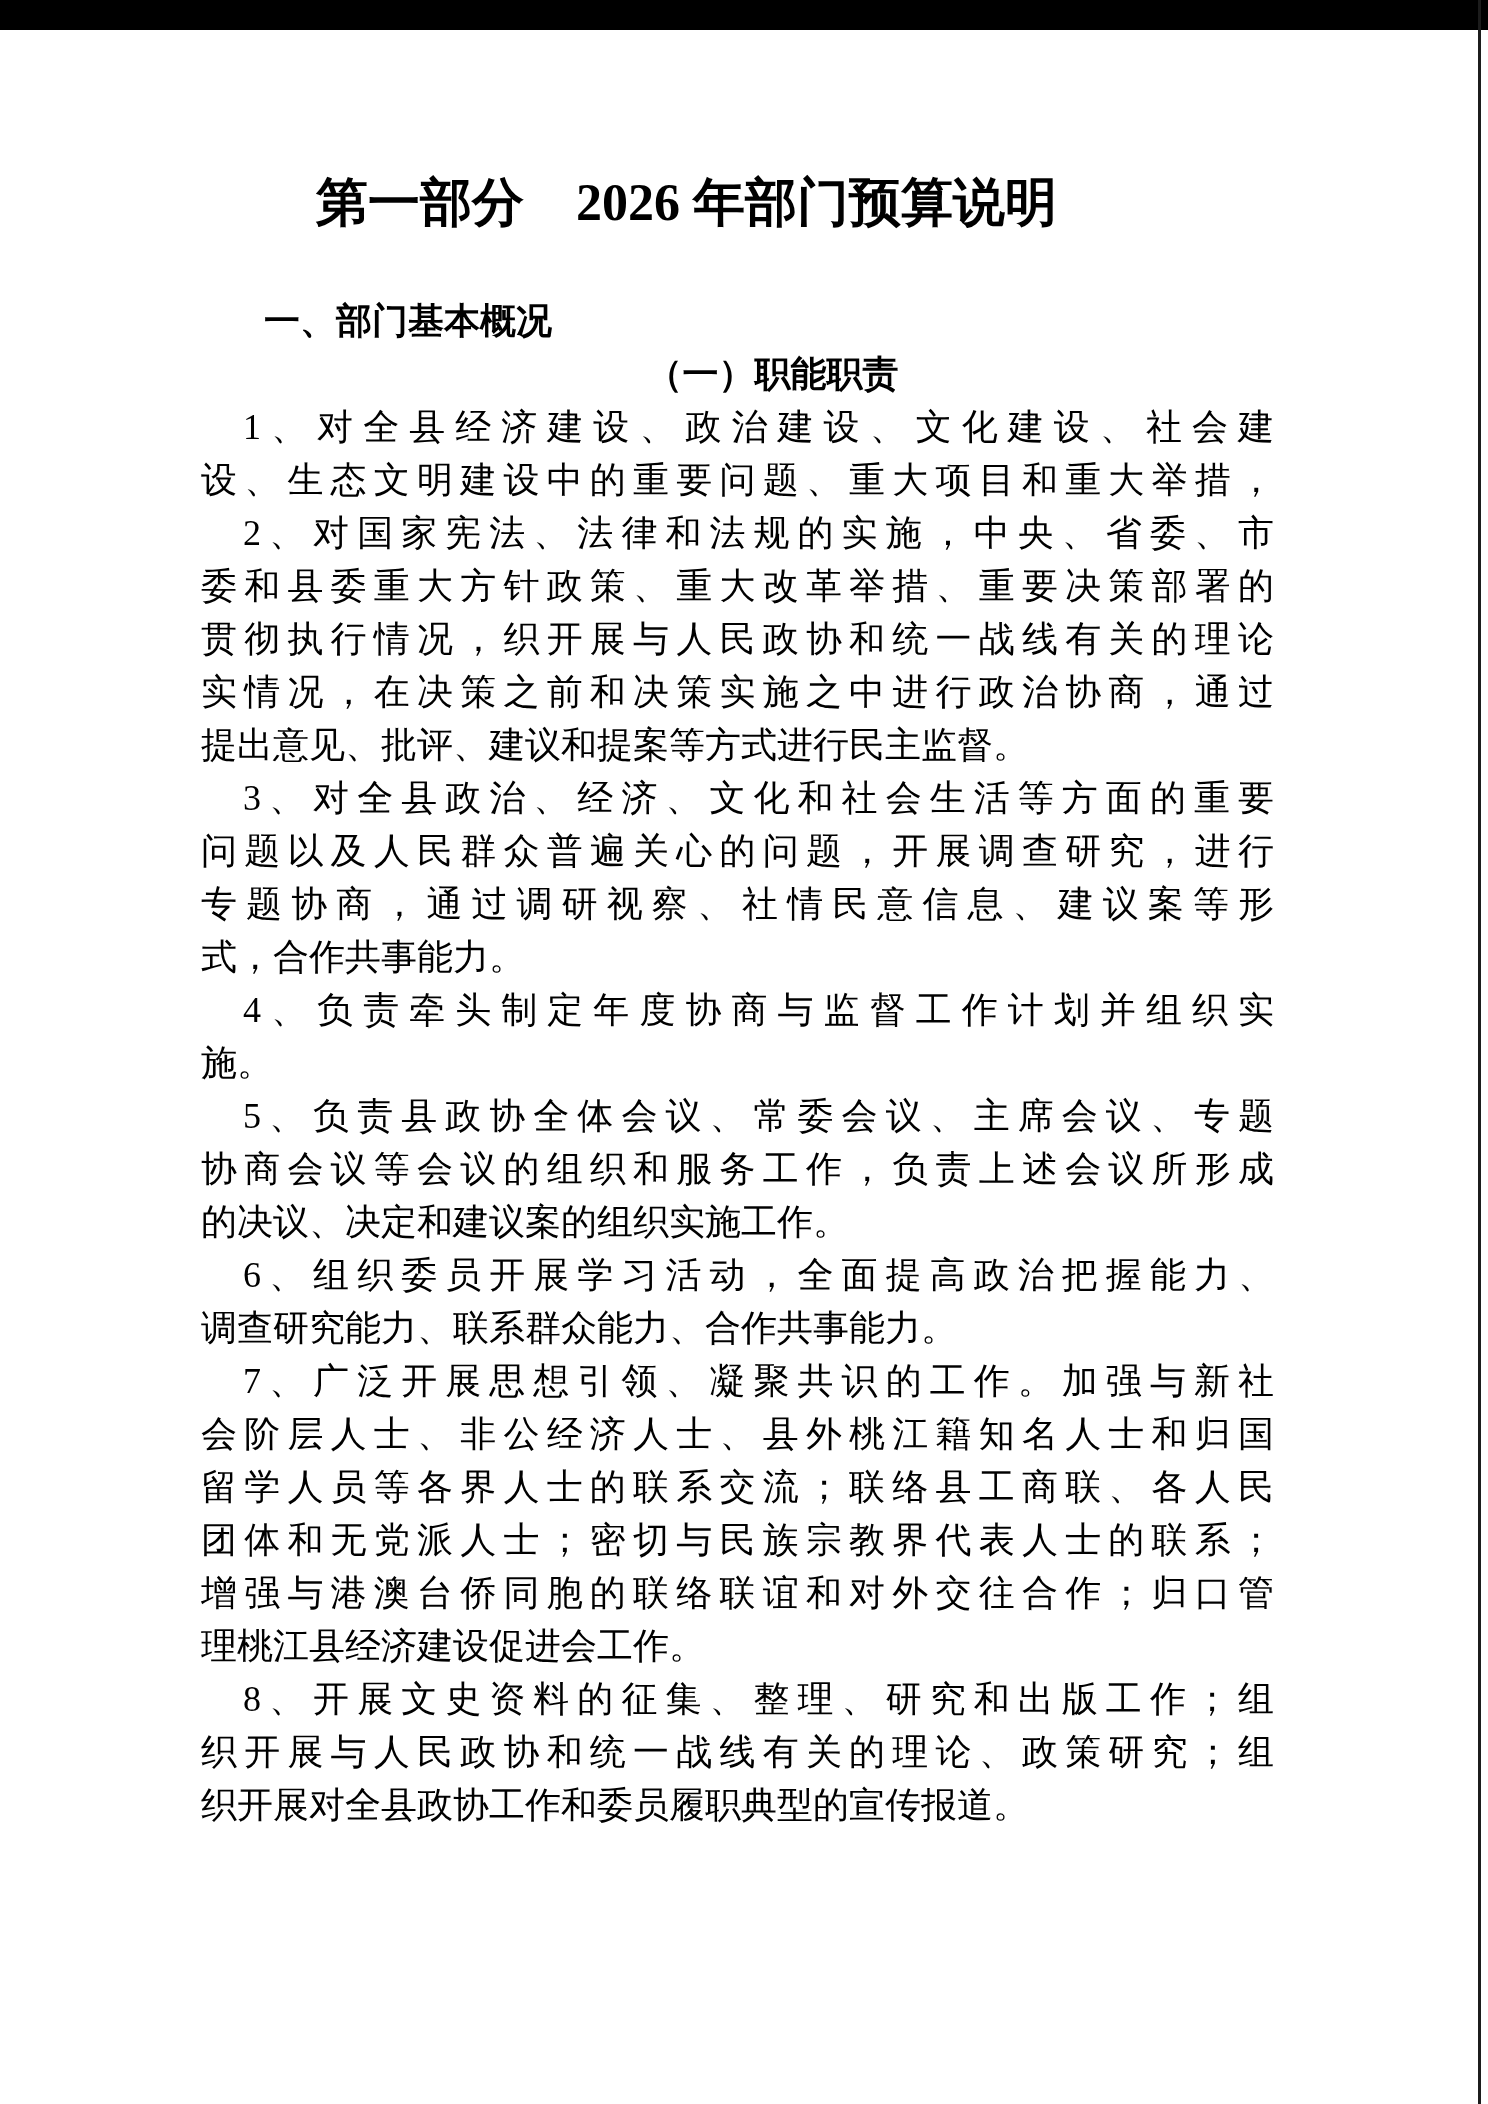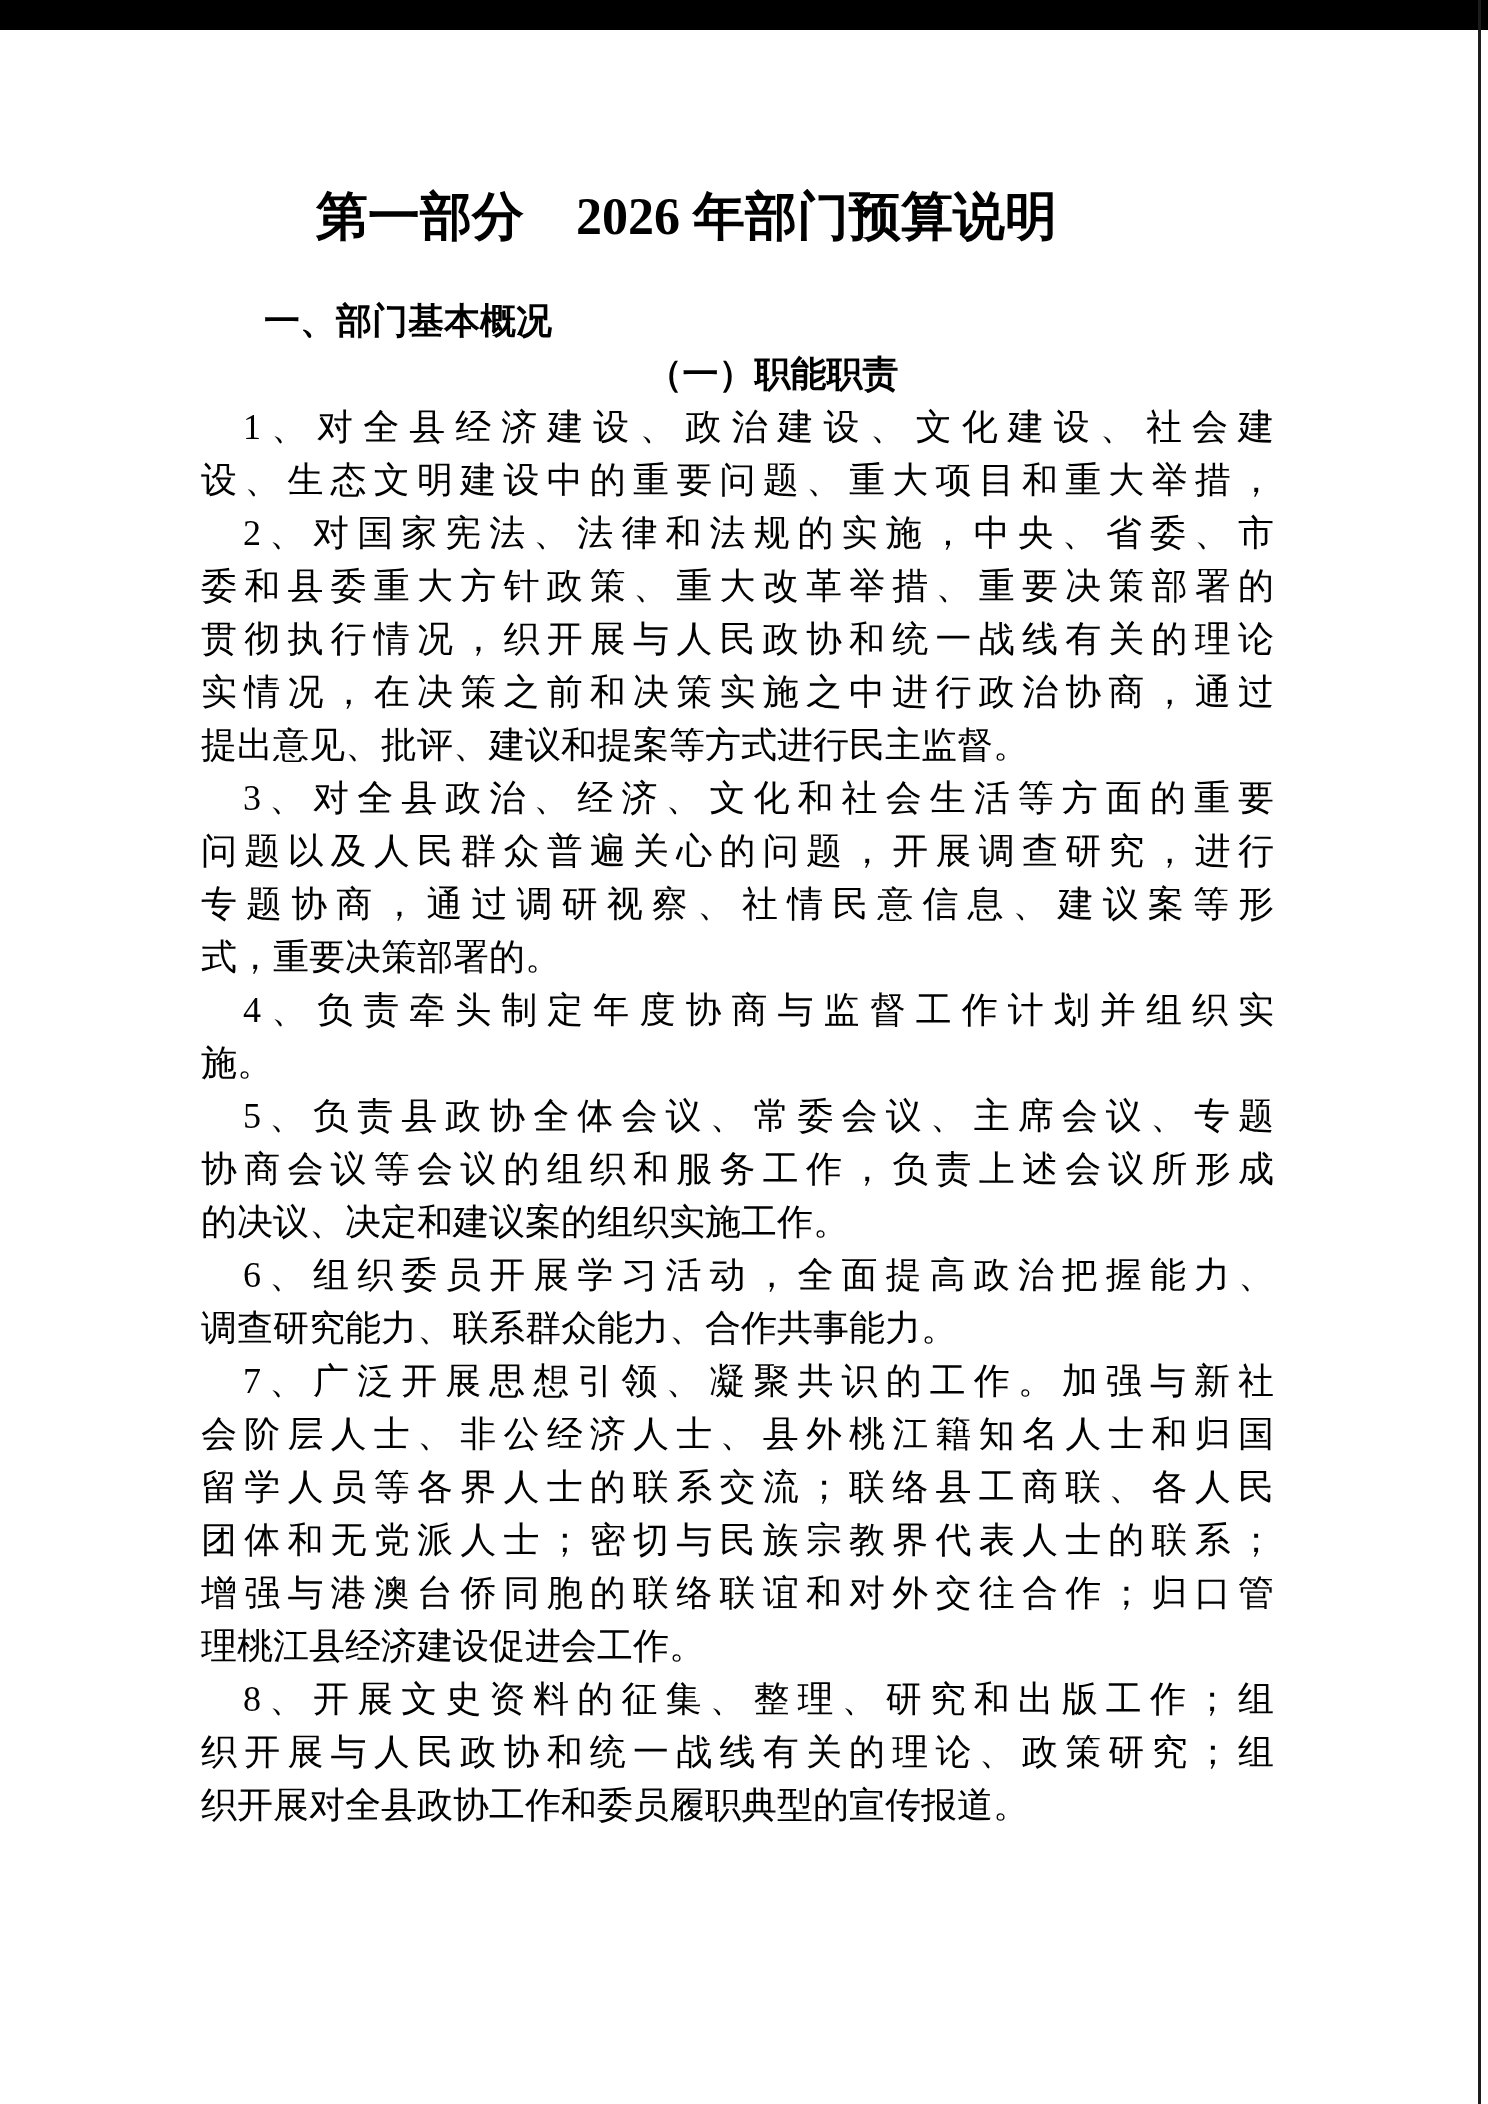--- a/index.html
+++ b/index.html
@@ -28,21 +28,21 @@
   .right-line {
     position: absolute;
     top: 0;
     right: 7px;
     width: 3px;
     height: 100%;
     background: #1c1c1c;
   }
   .title {
     position: absolute;
-    top: 180px;
+    top: 166px;
     left: 150px;
     width: 1073px;
     margin: 0;
     text-align: center;
     font-size: 52px;
     line-height: 74px;
     font-weight: bold;
     white-space: nowrap;
   }
   .content {
@@ -88,21 +88,21 @@
         <div class="bodyline first">1、对全县经济建设、政治建设、文化建设、社会建</div>
         <div class="bodyline">设、生态文明建设中的重要问题、重大项目和重大举措，</div>
         <div class="bodyline first">2、对国家宪法、法律和法规的实施，中央、省委、市</div>
         <div class="bodyline">委和县委重大方针政策、重大改革举措、重要决策部署的</div>
         <div class="bodyline">贯彻执行情况，织开展与人民政协和统一战线有关的理论</div>
         <div class="bodyline">实情况，在决策之前和决策实施之中进行政治协商，通过</div>
         <div class="bodyline last">提出意见、批评、建议和提案等方式进行民主监督。</div>
         <div class="bodyline first">3、对全县政治、经济、文化和社会生活等方面的重要</div>
         <div class="bodyline">问题以及人民群众普遍关心的问题，开展调查研究，进行</div>
         <div class="bodyline">专题协商，通过调研视察、社情民意信息、建议案等形</div>
-        <div class="bodyline last">式，重要决策部署的。</div>
+        <div class="bodyline last">式，合作共事能力。</div>
         <div class="bodyline first">4、负责牵头制定年度协商与监督工作计划并组织实</div>
         <div class="bodyline last">施。</div>
         <div class="bodyline first">5、负责县政协全体会议、常委会议、主席会议、专题</div>
         <div class="bodyline">协商会议等会议的组织和服务工作，负责上述会议所形成</div>
         <div class="bodyline last">的决议、决定和建议案的组织实施工作。</div>
         <div class="bodyline first">6、组织委员开展学习活动，全面提高政治把握能力、</div>
         <div class="bodyline last">调查研究能力、联系群众能力、合作共事能力。</div>
         <div class="bodyline first">7、广泛开展思想引领、凝聚共识的工作。加强与新社</div>
         <div class="bodyline">会阶层人士、非公经济人士、县外桃江籍知名人士和归国</div>
         <div class="bodyline">留学人员等各界人士的联系交流；联络县工商联、各人民</div>

